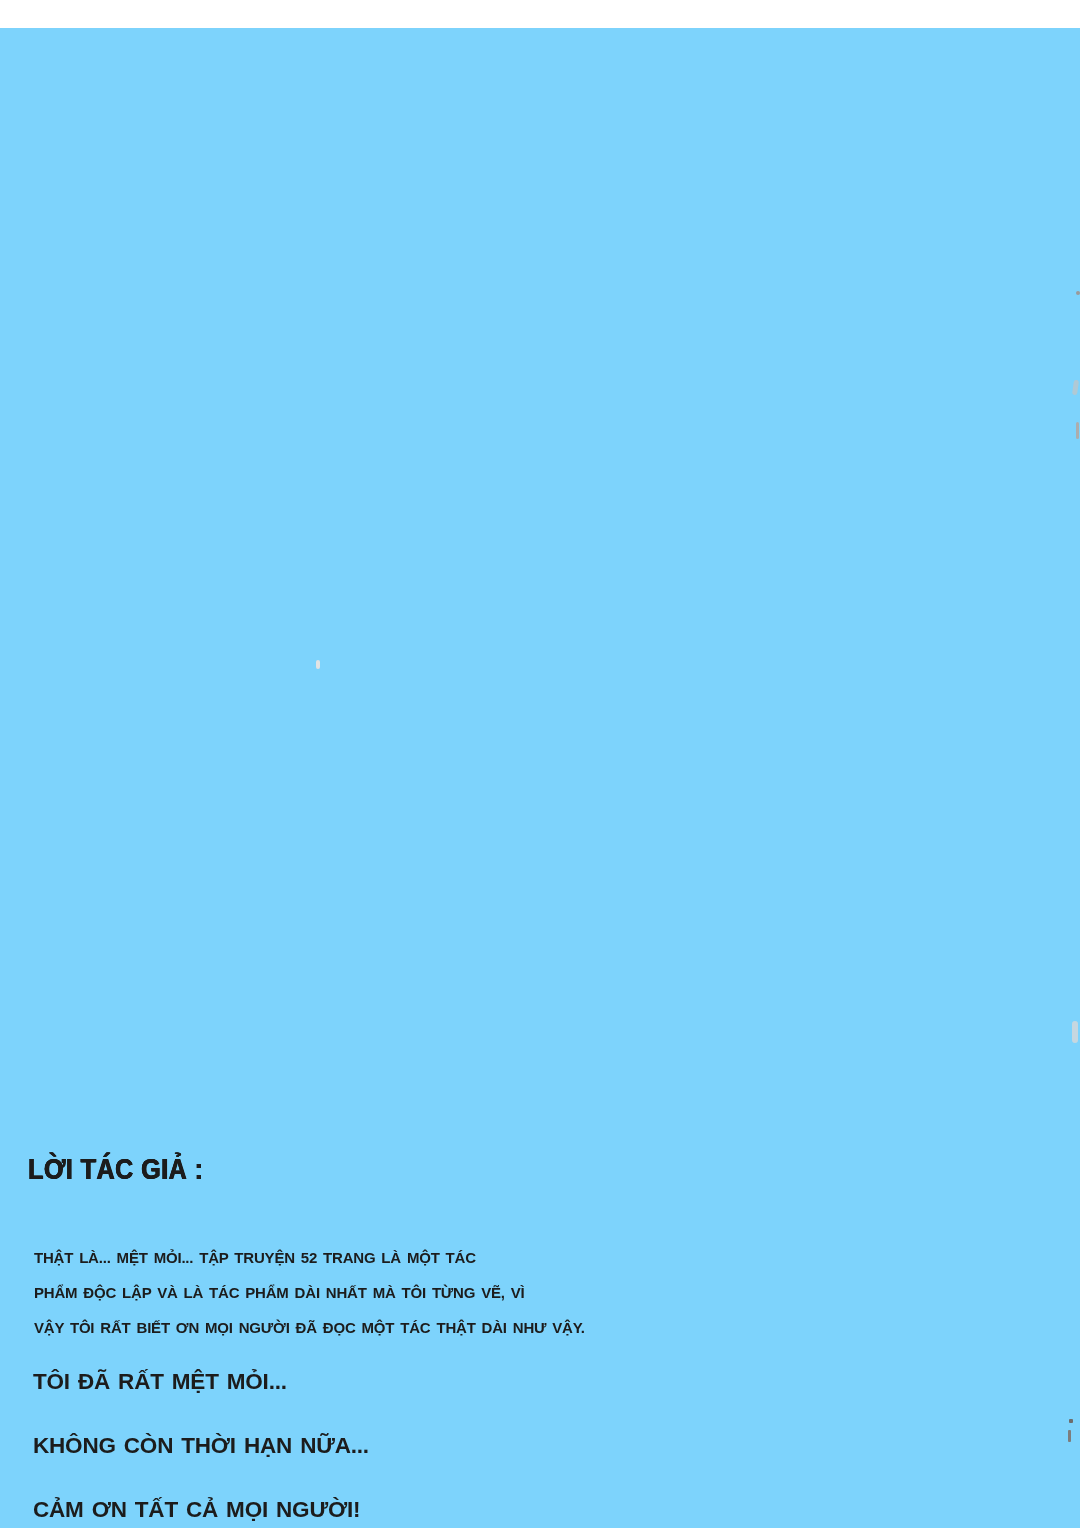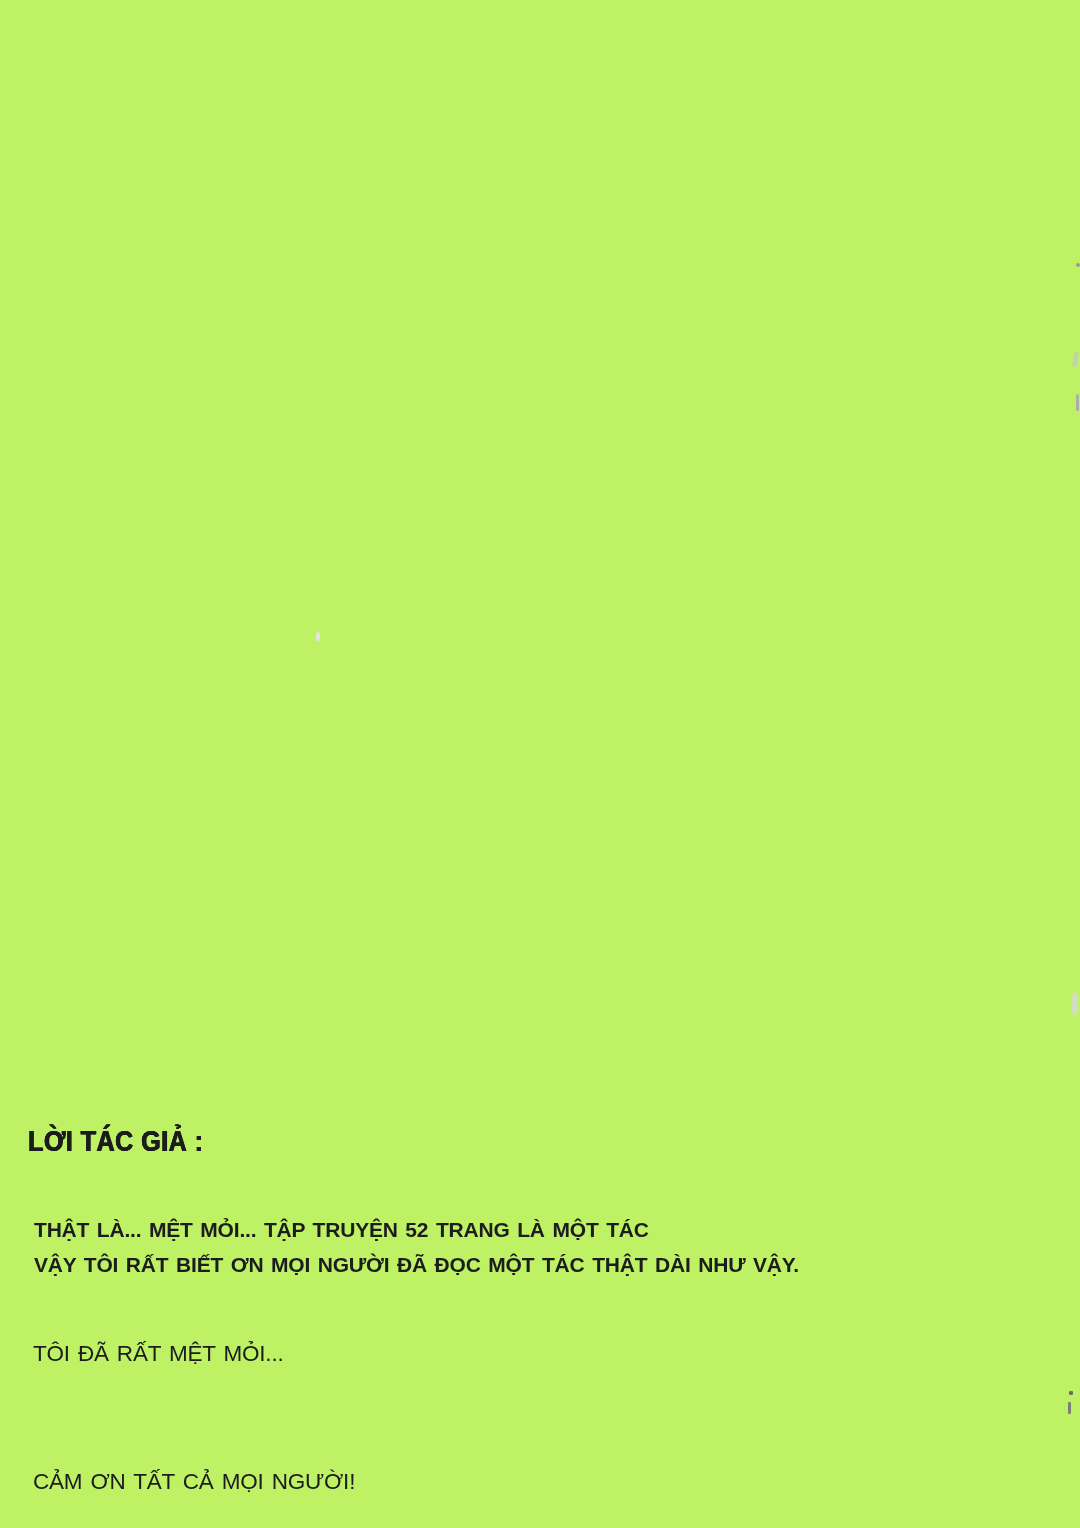--- a/index.html
+++ b/index.html
@@ -11,56 +11,57 @@
     height: 1528px;
     background: #ffffff;
     overflow: hidden;
     position: relative;
     font-family: "Liberation Sans", sans-serif;
     color: #1c1c1c;
   }
   .page {
     position: absolute;
     inset: 0;
-    background: #bef264;
+    background: #7dd3fc;
+    margin-top: 28px;
   }
   .afterword-heading {
     position: absolute;
     top: 1124px;
     left: 28px;
     margin: 0;
     font-size: 30px;
     font-weight: bold;
     letter-spacing: 0.5px;
     white-space: nowrap;
     transform: scaleX(0.84);
     transform-origin: left center;
     text-shadow: 0.7px 0 0 currentColor, -0.4px 0 0 currentColor, 0 0.4px 0 currentColor;
   }
   .afterword-paragraph {
     position: absolute;
     top: 1212px;
     left: 34px;
     margin: 0;
-    font-size: 21px;
+    font-size: 15px;
     font-weight: bold;
     line-height: 35px;
     letter-spacing: -0.2px;
     word-spacing: 2px;
     white-space: nowrap;
   }
   .afterword-paragraph .para-line {
     display: block;
   }
   .standalone-line {
     position: absolute;
     left: 33px;
     margin: 0;
     font-size: 22.5px;
-    font-weight: normal;
+    font-weight: bold;
     letter-spacing: -0.2px;
     word-spacing: 2px;
     white-space: nowrap;
   }
   .line-tired    { top: 1341px; }
   .line-deadline { top: 1405px; }
   .line-thanks   { top: 1469px; text-align: right; }
 
   
   .artifact {
@@ -108,25 +109,27 @@
 </style>
 </head>
 <body>
 
 <main class="page">
 
   <h1 class="afterword-heading">LỜI TÁC GIẢ :</h1>
 
   <p class="afterword-paragraph">
     <span class="para-line">THẬT LÀ... MỆT MỎI... TẬP TRUYỆN 52 TRANG LÀ MỘT TÁC</span>
+    <span class="para-line">PHẨM ĐỘC LẬP VÀ LÀ TÁC PHẨM DÀI NHẤT MÀ TÔI TỪNG VẼ, VÌ</span>
     <span class="para-line">VẬY TÔI RẤT BIẾT ƠN MỌI NGƯỜI ĐÃ ĐỌC MỘT TÁC THẬT DÀI NHƯ VẬY.</span>
   </p>
 
   <p class="standalone-line line-tired">TÔI ĐÃ RẤT MỆT MỎI...</p>
 
+  <p class="standalone-line line-deadline">KHÔNG CÒN THỜI HẠN NỮA...</p>
 
   <p class="standalone-line line-thanks">CẢM ƠN TẤT CẢ MỌI NGƯỜI!</p>
 
   <span class="artifact art-dot-1"></span>
   <span class="artifact art-curl"></span>
   <span class="artifact art-dash"></span>
   <span class="artifact art-smudge"></span>
   <span class="artifact art-speck-a"></span>
   <span class="artifact art-speck-b"></span>
   <span class="artifact art-speck-mid"></span>

